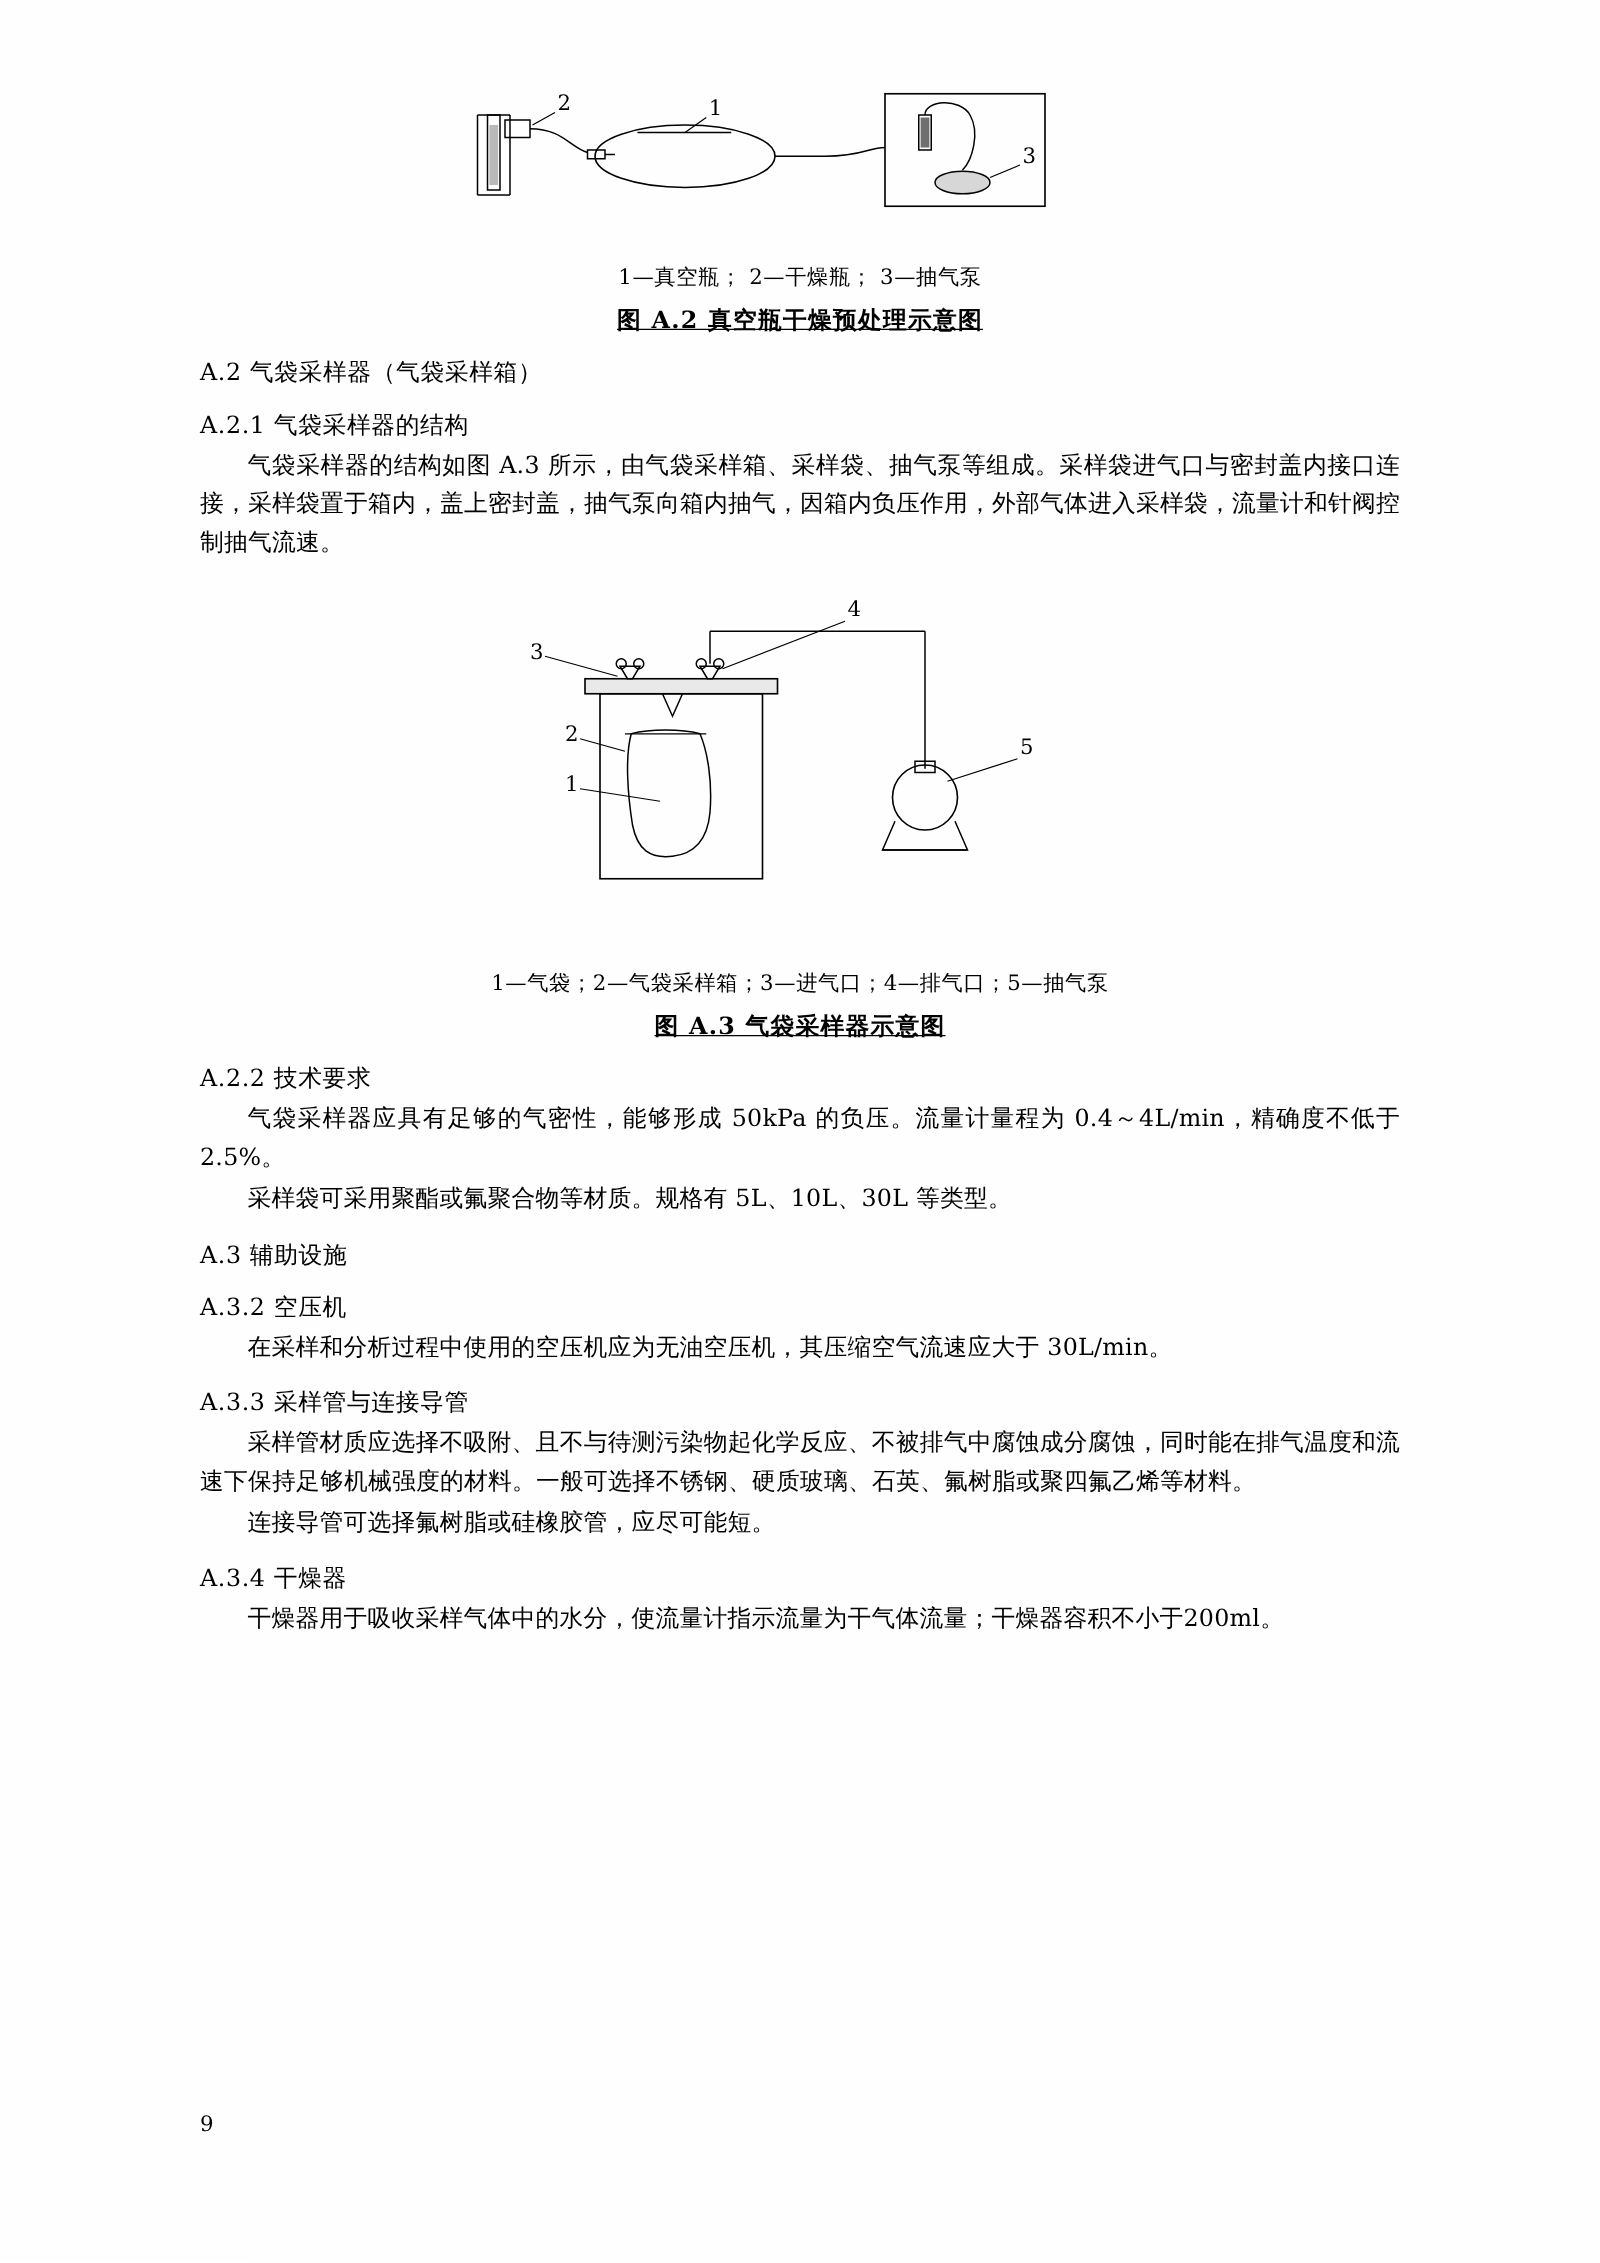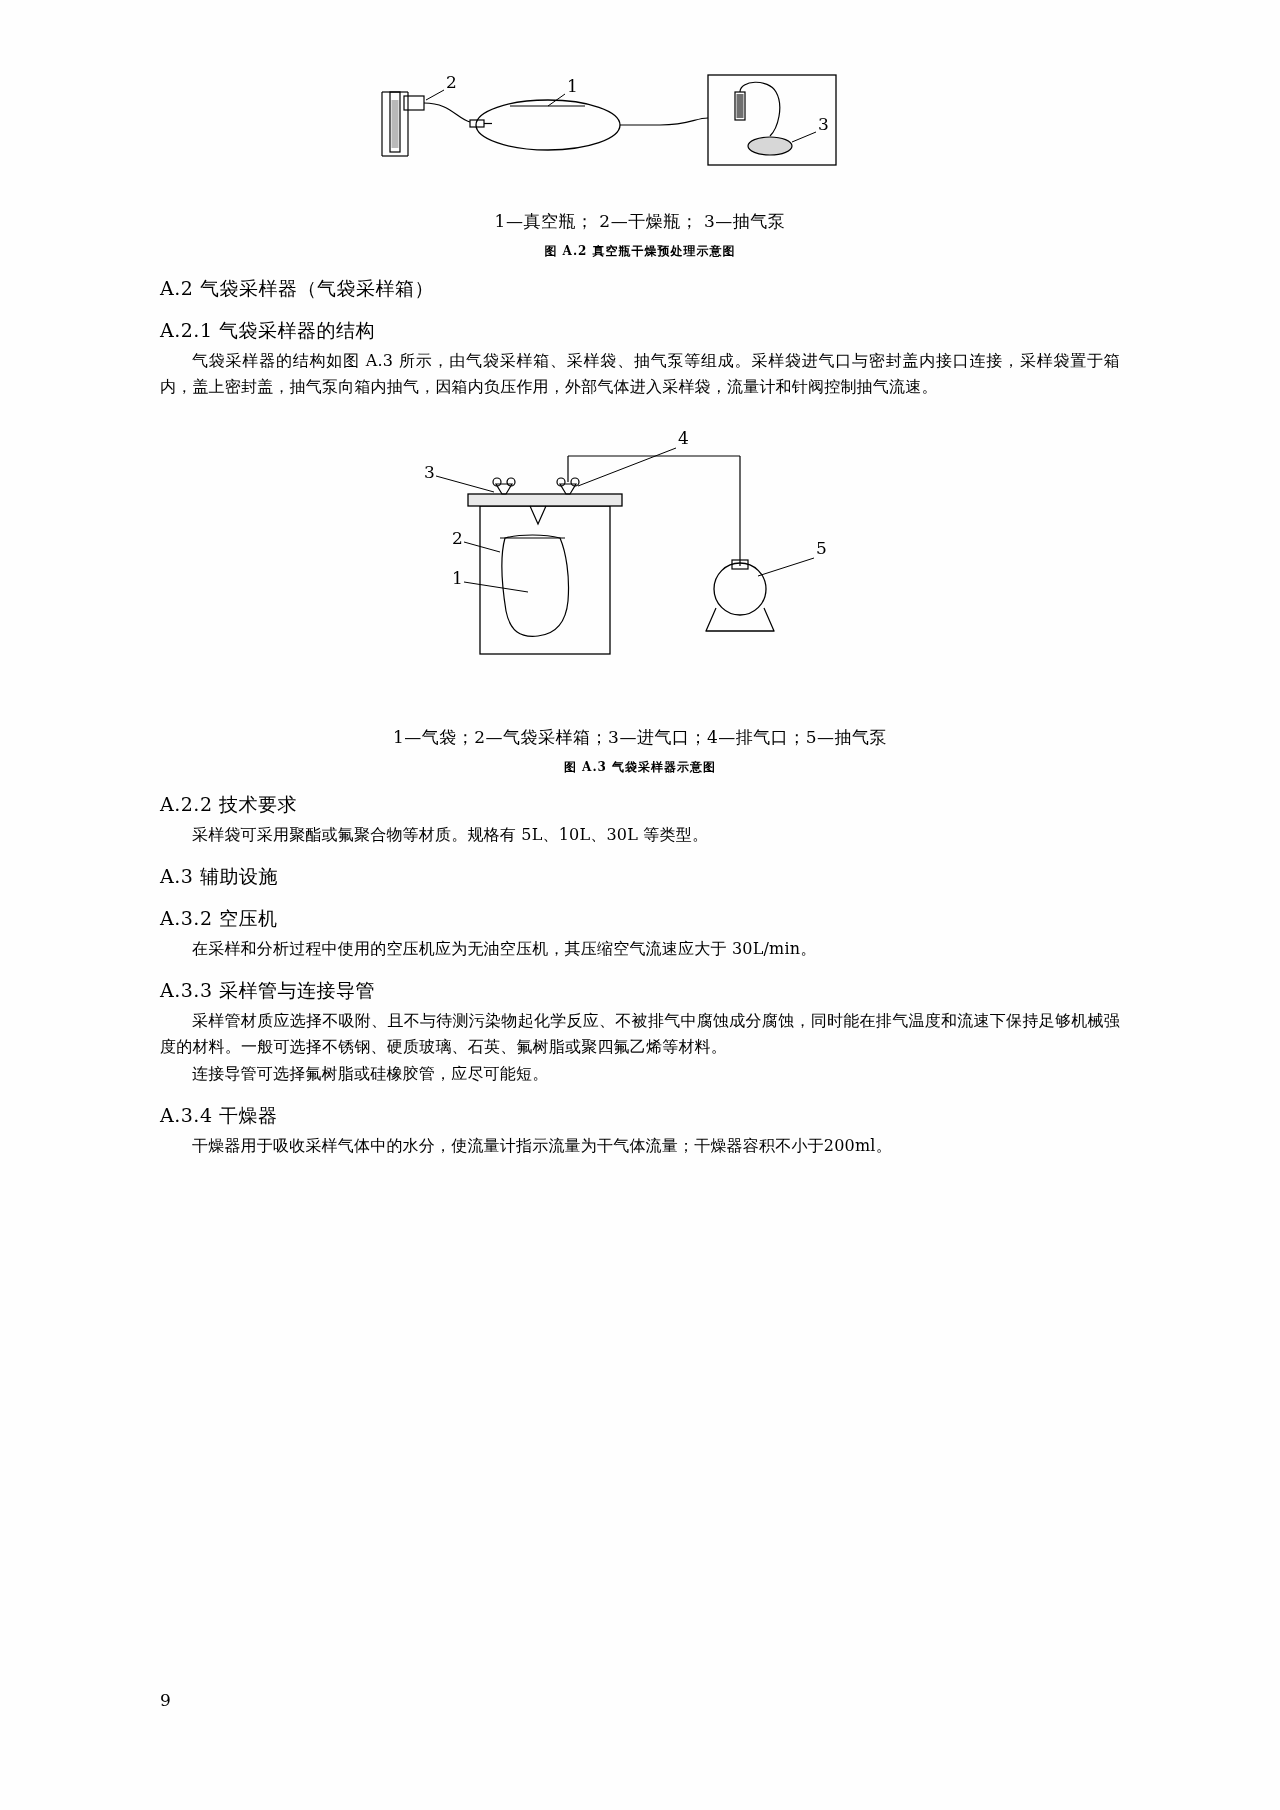--- a/index.html
+++ b/index.html
@@ -33,35 +33,36 @@
     flex-direction: column;
     align-items: center;
   }
   .fig-caption-key {
     font-size: 17px;
     text-align: right;
     margin-top: 10px;
     letter-spacing: 0.5px;
   }
   .fig-caption-title {
-    font-size: 12px;
+    font-size: 19px;
     font-weight: bold;
     text-align: left;
     margin-top: 10px;
     letter-spacing: 1px;
+    text-decoration: underline;
   }
   .h-sec {
     font-size: 19px;
     font-weight: normal;
     margin-top: 16px;
     margin-bottom: 4px;
     letter-spacing: 0.5px;
   }
   .para {
-    font-size: 16px;
+    font-size: 19px;
     line-height: 1.62;
     text-align: justify;
     text-indent: 2em;
     margin: 2px 0 2px 0;
     letter-spacing: 0.2px;
   }
   .page-number {
     position: absolute;
     left: 160px;
     top: 1690px;
@@ -155,20 +156,21 @@
         <text class="lbl" x="92" y="158">1</text>
         <line x1="104" y1="156" x2="168" y2="166" stroke="#000" stroke-width="1"></line>
         <text class="lbl" x="456" y="128">5</text>
         <line x1="454" y1="132" x2="398" y2="150" stroke="#000" stroke-width="1"></line>
       </svg>
       <div class="fig-caption-key">1—气袋；2—气袋采样箱；3—进气口；4—排气口；5—抽气泵</div>
       <div class="fig-caption-title">图 A.3    气袋采样器示意图</div>
     </div>
 
     <div class="h-sec">A.2.2  技术要求</div>
+    <p class="para">气袋采样器应具有足够的气密性，能够形成 50kPa 的负压。流量计量程为 0.4～4L/min，精确度不低于 2.5%。</p>
     <p class="para">采样袋可采用聚酯或氟聚合物等材质。规格有 5L、10L、30L 等类型。</p>
 
     <div class="h-sec">A.3  辅助设施</div>
 
 
     <div class="h-sec">A.3.2  空压机</div>
     <p class="para">在采样和分析过程中使用的空压机应为无油空压机，其压缩空气流速应大于 30L/min。</p>
 
     <div class="h-sec">A.3.3  采样管与连接导管</div>
     <p class="para">采样管材质应选择不吸附、且不与待测污染物起化学反应、不被排气中腐蚀成分腐蚀，同时能在排气温度和流速下保持足够机械强度的材料。一般可选择不锈钢、硬质玻璃、石英、氟树脂或聚四氟乙烯等材料。</p>

